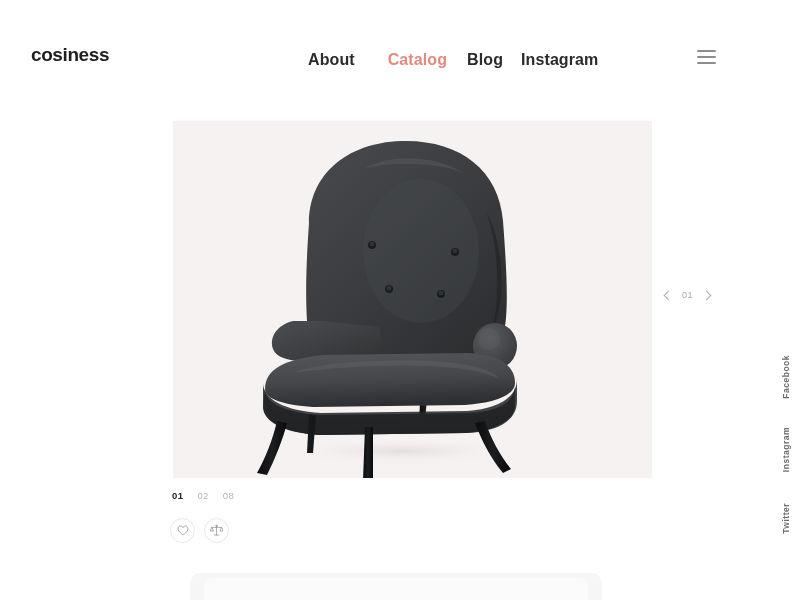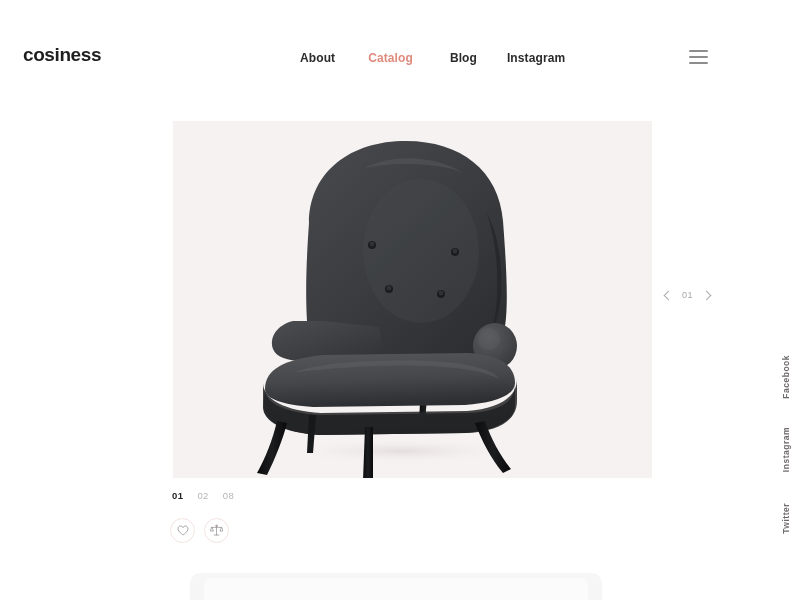--- a/index.html
+++ b/index.html
@@ -13,21 +13,21 @@
   body {
     font-family: "Liberation Sans", sans-serif;
     background: #ffffff;
     color: #2b2b2b;
     position: relative;
   }
 
   
   .header {
     position: absolute;
-    top: 0; left: 0;
+    top: 0; left: 8px;
     width: 736px;
     height: 100px;
     display: flex;
     align-items: center;
   }
 
   .logo {
     position: absolute;
     left: 23px;
     top: 45px;
@@ -42,30 +42,30 @@
   .nav {
     position: absolute;
     left: 300px;
     top: 51px;
     display: flex;
     align-items: center;
     gap: 0;
   }
 
   .nav-item {
-    font-size: 12px;
+    font-size: 16px;
     font-weight: bold;
     color: #2b2b2b;
     letter-spacing: 0.1px;
     cursor: pointer;
     white-space: nowrap;
   }
   .nav-item.spacer-about   { margin-right: 33px; }
-  .nav-item.spacer-catalog { margin-right: 37px; }
-  .nav-item.spacer-blog    { margin-right: 30px; }
+  .nav-item.spacer-catalog { margin-right: 20px; }
+  .nav-item.spacer-blog    { margin-right: 18px; }
 
   .nav-item.active { color: #e08b7d; }
 
   .burger {
     position: absolute;
     right: 28px;
     top: 50px;
     width: 19px;
     height: 14px;
     display: flex;

